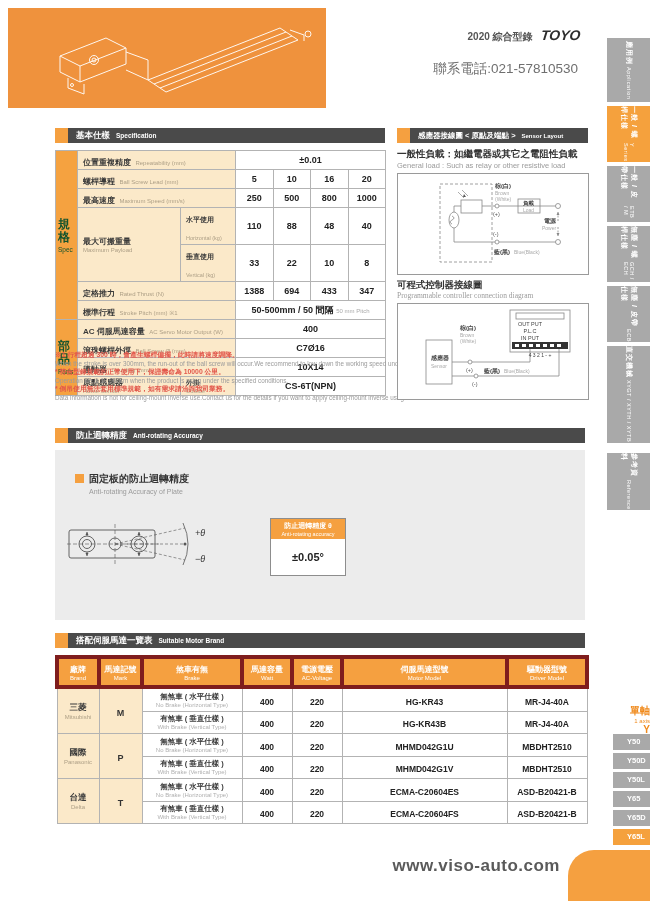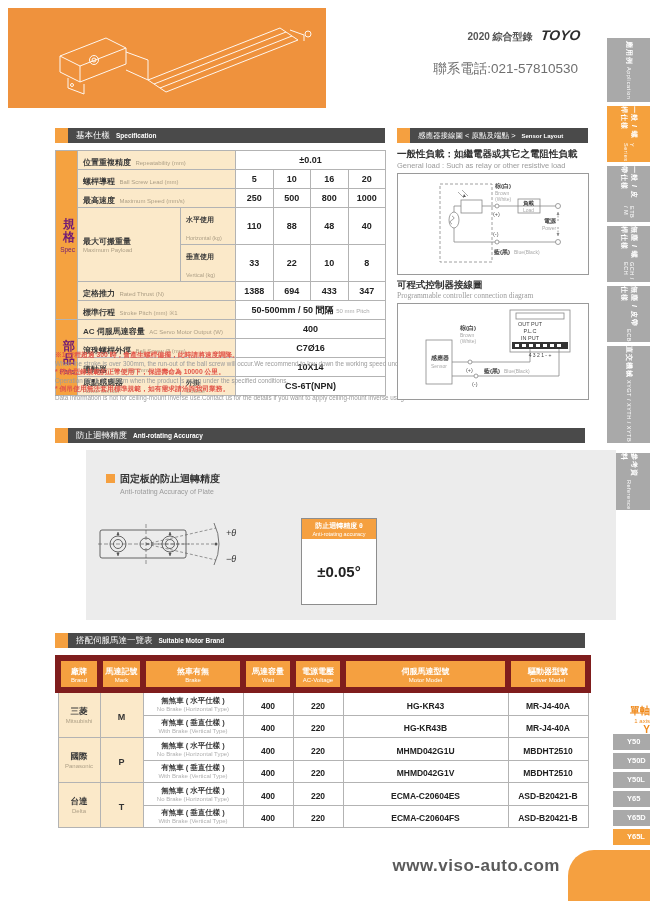--- a/index.html
+++ b/index.html
@@ -22,61 +22,61 @@
   .axis-block .zh{font-size:10px;font-weight:bold;}
   .axis-block .en{font-size:6px;display:block;}
   .axis-block .series{font-size:10px;font-weight:bold;display:block;}
   .model-tabs{position:absolute;left:613px;top:734px;width:37px;display:flex;flex-direction:column;gap:3px;}
   .mtab{height:16px;line-height:16px;background:#A9A9A9;color:#fff;font-size:7.5px;font-weight:bold;padding-left:14px;}
   .mtab.active{background:#F5A13D;}
   
   .bar{position:absolute;height:15px;display:flex;}
   .bar .sq{width:13px;height:15px;background:#F5A040;flex:0 0 13px;}
   .bar .dark{flex:1;background:#4A4A4A;color:#fff;display:flex;align-items:center;padding-left:8px;gap:6px;}
-  .bar .zh{font-size:8.5px;font-weight:normal;white-space:nowrap;}
+  .bar .zh{font-size:8.5px;font-weight:bold;white-space:nowrap;}
   .bar .en{font-size:6.5px;font-weight:bold;white-space:nowrap;}
   
   table{border-collapse:collapse;table-layout:fixed;}
   .spec-table{position:absolute;left:55px;top:150px;width:330px;}
   .spec-table td{border:1px solid #b3b3b3;height:17.7px;padding:0 2px;overflow:hidden;}
-  .vband{background:#F5A240;color:#701a75;text-align:right;vertical-align:middle;}
+  .vband{background:#F5A240;color:#14532d;text-align:left;vertical-align:middle;}
   .vband .big{display:block;font-size:12px;font-weight:bold;line-height:13px;}
   .vband .sm{display:block;font-size:6.5px;margin-top:2px;}
   .lbl{background:#FBE9C9;padding-left:5px !important;}
   .lbl .zh{font-size:8px;font-weight:bold;color:#3a3a3a;}
   .lbl .en{font-size:6px;color:#ad9f86;}
   .val{background:#fff;text-align:center;font-size:9px;font-weight:600;color:#222;}
   .val .note{font-size:6px;color:#aaa;font-weight:normal;}
   
   .notes{position:absolute;left:55px;top:351px;width:530px;line-height:8.6px;}
   .notes .nzh{font-size:6.8px;color:#E2574B;font-weight:bold;display:block;}
   .notes .nen{font-size:6.3px;color:#9b9b9b;display:block;}
   
   .sens-title-zh{position:absolute;left:397px;top:148px;font-size:9.5px;font-weight:bold;color:#333;}
   .sens-title-en{position:absolute;left:397px;top:161px;font-size:7.5px;color:#9b9b9b;}
   .diag{position:absolute;background:#fff;border:1px solid #9a9a9a;}
   .d1{left:397px;top:173px;width:190px;height:100px;}
   .d2{left:397px;top:303px;width:190px;height:95px;}
   .plc-title-zh{position:absolute;left:397px;top:279px;font-size:9.5px;font-weight:bold;color:#333;}
   .plc-title-en{position:absolute;left:397px;top:291px;font-size:7.5px;color:#9b9b9b;font-family:Liberation Serif, serif;}
   
-  .rot-panel{position:absolute;left:55px;top:450px;width:530px;height:170px;background:#ECECEC;margin-left:31px;}
+  .rot-panel{position:absolute;left:55px;top:450px;width:530px;height:170px;background:#ECECEC;}
   .rot-sub{position:absolute;left:20px;top:22px;display:flex;gap:5px;}
   .rot-sub .bullet{width:9px;height:9px;background:#F5A040;margin-top:2px;}
   .rot-sub .zh{font-size:10px;font-weight:bold;color:#333;display:block;}
   .rot-sub .en{font-size:7px;color:#9b9b9b;display:block;margin-top:2px;}
   .acc-box{position:absolute;left:215px;top:68px;width:74px;border:1px solid #8d8d8d;}
   .acc-head{background:#F5A040;color:#fff;text-align:center;padding:2px 0;}
   .acc-head .zh{font-size:7px;font-weight:bold;display:block;}
   .acc-head .en{font-size:5.5px;display:block;}
-  .acc-val{background:#fff;text-align:center;font-size:15px;font-weight:bold;color:#222;padding:24px 0;}
+  .acc-val{background:#fff;text-align:center;font-size:11px;font-weight:bold;color:#222;padding:12px 0;}
   
   .motor-table{position:absolute;left:55px;top:655px;width:530px;}
   .motor-table td{border:1px solid #b3b3b3;text-align:center;vertical-align:middle;padding:0;}
-  .motor-table tr.hrow td{background:#F5A040;color:#fff;border:6px solid #7f1d1d;height:26px;}
+  .motor-table tr.hrow td{background:#F5A040;color:#fff;border:4px solid #7f1d1d;height:26px;}
   .motor-table tr.hrow .zh{display:block;font-size:8px;font-weight:bold;}
   .motor-table tr.hrow .en{display:block;font-size:6px;}
   .motor-table tr.brow td{height:21.5px;background:#fff;}
   .motor-table .beige{background:#FBE9C9 !important;}
   .motor-table .bzh{display:block;font-size:8.5px;font-weight:bold;color:#3a3a3a;}
   .motor-table .ben{display:block;font-size:6px;color:#ad9f86;}
   .motor-table .mark{font-size:9px;font-weight:bold;color:#333;}
   .motor-table .brk-zh{display:block;font-size:7.5px;font-weight:bold;color:#3a3a3a;}
   .motor-table .brk-en{display:block;font-size:6px;color:#b0b0b0;}
   .motor-table .num{font-size:8.5px;font-weight:600;color:#222;}

